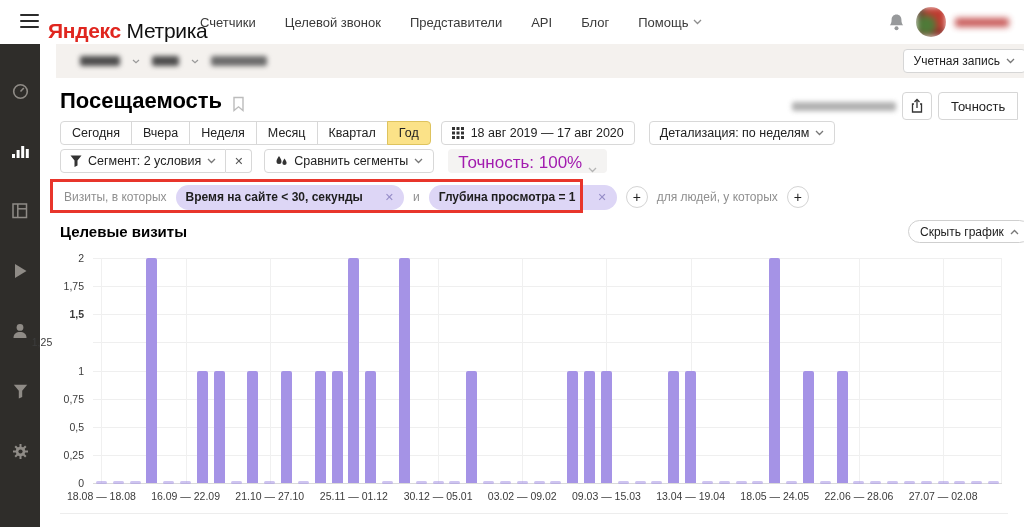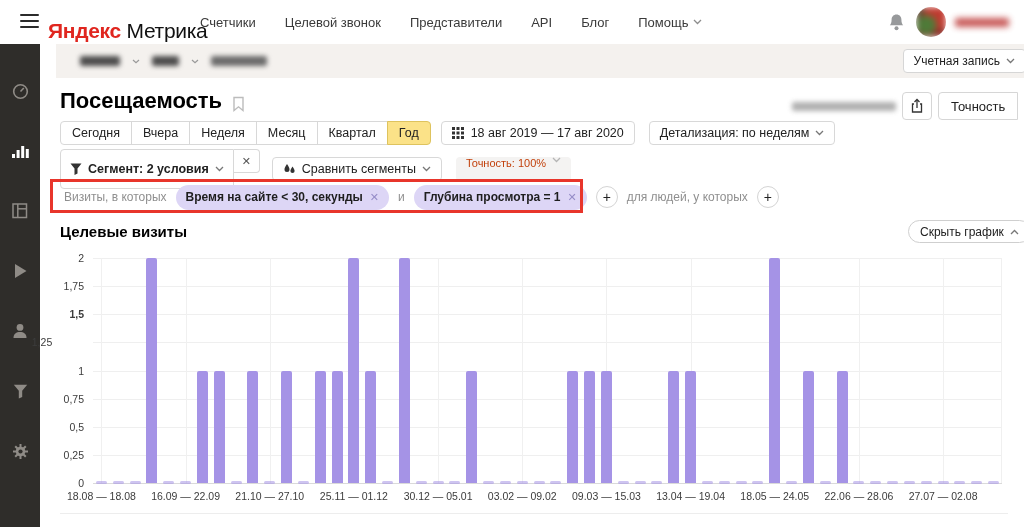--- a/index.html
+++ b/index.html
@@ -47,29 +47,29 @@
   .period-row { position:absolute; left:60px; top:121px; display:flex; align-items:center; }
   .pbtn { height:24px; padding:0 11px; font-size:12.5px; color:#222; background:#fff; border:1px solid #d8d8d8; margin-left:-1px; display:flex; align-items:center; cursor:pointer; position:relative; }
   .pbtn:first-child { border-radius:4px 0 0 4px; margin-left:0; }
   .pbtn:last-child { border-radius:0 4px 4px 0; }
   .pbtn.active { background:#fbe288; border-color:#dec35e; z-index:2; }
   .date-btn { height:24px; margin-left:10px; padding:0 10px; border:1px solid #d8d8d8; border-radius:4px; background:#fff; display:flex; align-items:center; gap:7px; font-size:12.5px; color:#222; cursor:pointer; white-space:nowrap; }
   .detail-btn { height:24px; margin-left:14px; padding:0 10px; border:1px solid #d8d8d8; border-radius:4px; background:#fff; display:flex; align-items:center; gap:6px; font-size:12.5px; color:#222; cursor:pointer; white-space:nowrap; }
 
   .segment-row { position:absolute; left:60px; top:149px; display:flex; align-items:center; }
   .seg-group { display:flex; }
-  .seg-main { height:40px; background:#fff; border:1px solid #d8d8d8; border-radius:4px 0 0 4px; padding:0 9px; font-size:12.5px; color:#222; display:flex; align-items:center; gap:6px; cursor:pointer; white-space:nowrap;font-weight:bold; }
+  .seg-main { height:24px; background:#fff; border:1px solid #d8d8d8; border-radius:4px 0 0 4px; padding:0 9px; font-size:12.5px; color:#222; display:flex; align-items:center; gap:6px; cursor:pointer; white-space:nowrap; }
   .seg-close { height:24px; width:26px; background:#fff; border:1px solid #d8d8d8; border-left:none; border-radius:0 4px 4px 0; display:flex; align-items:center; justify-content:center; font-size:11px; color:#555; cursor:pointer; }
   .cmp-btn { height:24px; margin-left:12px; padding:0 10px; border:1px solid #d8d8d8; border-radius:4px; background:#fff; display:flex; align-items:center; gap:6px; font-size:12.5px; color:#222; cursor:pointer; white-space:nowrap; }
-  .acc-btn { height:24px; margin-left:14px; padding:0 10px; border-radius:4px; background:#f4f3f2; display:flex; align-items:flex-start; gap:6px; font-size:11px; color:#c2410c; cursor:pointer; white-space:nowrap; }
+  .acc-btn { height:24px; margin-left:14px; padding:0 10px; border-radius:4px; background:#f4f3f2; display:flex; align-items:flex-end; gap:6px; font-size:17px; color:#a21caf; cursor:pointer; white-space:nowrap; }
 
   
   .cond-row { position:absolute; left:64px; top:184px; height:26px; display:flex; align-items:center; gap:9px; }
   .cond-text { font-size:12px; color:#8f8f8f; white-space:nowrap; }
-  .chip { height:25px; background:#ddd6f6; border-radius:13px; padding:0 10px; display:flex; align-items:center; gap:7px; font-size:12px; font-weight:bold; color:#1e1e1e; cursor:pointer; white-space:nowrap; }
+  .chip { height:25px; background:#ddd6f6; border-radius:13px; padding:0 10px; display:flex; align-items:center; gap:22px; font-size:12px; font-weight:bold; color:#1e1e1e; cursor:pointer; white-space:nowrap; }
   .chip .x { font-weight:normal; font-size:11px; color:#958cc7; cursor:pointer; }
   .plus-btn { width:22px; height:22px; border:1px solid #d4d4d4; border-radius:50%; background:#fff; display:flex; align-items:center; justify-content:center; font-size:14px; color:#222; cursor:pointer; }
   .red-box { position:absolute; left:50px; top:179px; width:533px; height:34px; border:3px solid #e8352b; pointer-events:none; z-index:5; }
 
   
   .chart-title { position:absolute; left:60px; top:223px; font-size:15px; font-weight:bold; color:#000; }
   .hide-btn { position:absolute; left:908px; top:220px; height:23px; border:1px solid #cfcfcf; border-radius:12px; background:#fff; padding:0 11px; display:flex; align-items:center; gap:6px; font-size:12px; color:#222; cursor:pointer; white-space:nowrap; }
 
   .chart-wrap { position:absolute; left:0; top:252px; width:1024px; height:272px; }
   .plot { position:absolute; left:93px; top:6px; width:909px; height:225px; }

